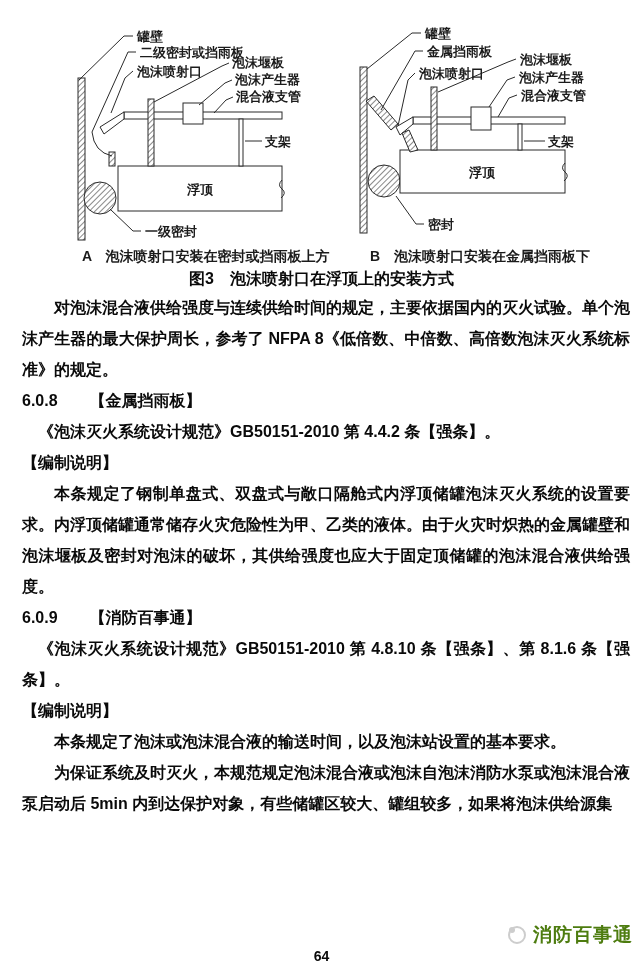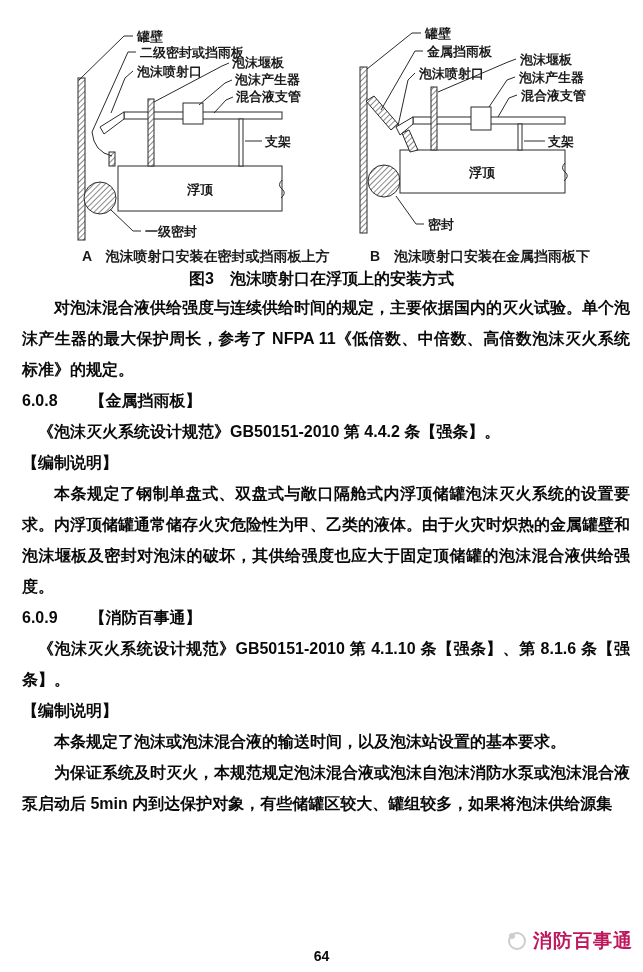--- a/index.html
+++ b/index.html
@@ -32,23 +32,23 @@
   }
   .body-text p{margin:0;}
   .body-text p.indent{text-indent:2em;}
   .body-text p.ref{text-indent:1em;}
   .body-text p.heading{text-indent:0;}
   .page-number{
     position:absolute;left:0;right:0;bottom:8px;
     text-align:center;font-size:14px;font-weight:700;
   }
   .watermark{
-    position:absolute;right:10px;bottom:18px;
+    position:absolute;right:10px;bottom:24px;
     display:flex;align-items:center;gap:5px;
-    color:#be185d;font-size:19px;font-weight:700;
+    color:#4d7c0f;font-size:19px;font-weight:700;
     letter-spacing:1px;
   }
   .wm-logo{display:inline-block;line-height:0;}
 </style>
 </head>
 <body>
 
 <div class="page">
 
   <div class="figure-wrap">
@@ -125,27 +125,27 @@
         <text x="482" y="177" text-anchor="middle">浮顶</text>
         <text x="428" y="229">密封</text>
         <text class="subcap" x="370" y="261">B　泡沫喷射口安装在金属挡雨板下</text>
       </g>
     </svg>
 
     <div class="fig-caption">图3　泡沫喷射口在浮顶上的安装方式</div>
   </div>
 
   <div class="body-text">
-    <p class="indent">对泡沫混合液供给强度与连续供给时间的规定，主要依据国内的灭火试验。单个泡沫产生器的最大保护周长，参考了 NFPA 11《低倍数、中倍数、高倍数泡沫灭火系统标准》的规定。</p>
+    <p class="indent">对泡沫混合液供给强度与连续供给时间的规定，主要依据国内的灭火试验。单个泡沫产生器的最大保护周长，参考了 NFPA 8《低倍数、中倍数、高倍数泡沫灭火系统标准》的规定。</p>
     <p class="heading">6.0.8　　【金属挡雨板】</p>
     <p class="ref">《泡沫灭火系统设计规范》GB50151-2010 第 4.4.2 条【强条】。</p>
     <p class="heading">【编制说明】</p>
     <p class="indent">本条规定了钢制单盘式、双盘式与敞口隔舱式内浮顶储罐泡沫灭火系统的设置要求。内浮顶储罐通常储存火灾危险性为甲、乙类的液体。由于火灾时炽热的金属罐壁和泡沫堰板及密封对泡沫的破坏，其供给强度也应大于固定顶储罐的泡沫混合液供给强度。</p>
     <p class="heading">6.0.9　　【消防百事通】</p>
-    <p class="ref">《泡沫灭火系统设计规范》GB50151-2010 第 4.1.10 条【强条】、第 8.1.6 条【强条】。</p>
+    <p class="ref">《泡沫灭火系统设计规范》GB50151-2010 第 4.8.10 条【强条】、第 8.1.6 条【强条】。</p>
     <p class="heading">【编制说明】</p>
     <p class="indent">本条规定了泡沫或泡沫混合液的输送时间，以及泡沫站设置的基本要求。</p>
     <p class="indent">为保证系统及时灭火，本规范规定泡沫混合液或泡沫自泡沫消防水泵或泡沫混合液泵启动后 5min 内到达保护对象，有些储罐区较大、罐组较多，如果将泡沫供给源集</p>
   </div>
 
   <div class="watermark">
     <span class="wm-logo">
       <svg width="22" height="22" viewBox="0 0 22 22">
         <circle cx="11" cy="11" r="8" fill="none" stroke="#cdcdcd" stroke-width="2"></circle>
         <circle cx="6" cy="6" r="3" fill="#cdcdcd"></circle>

